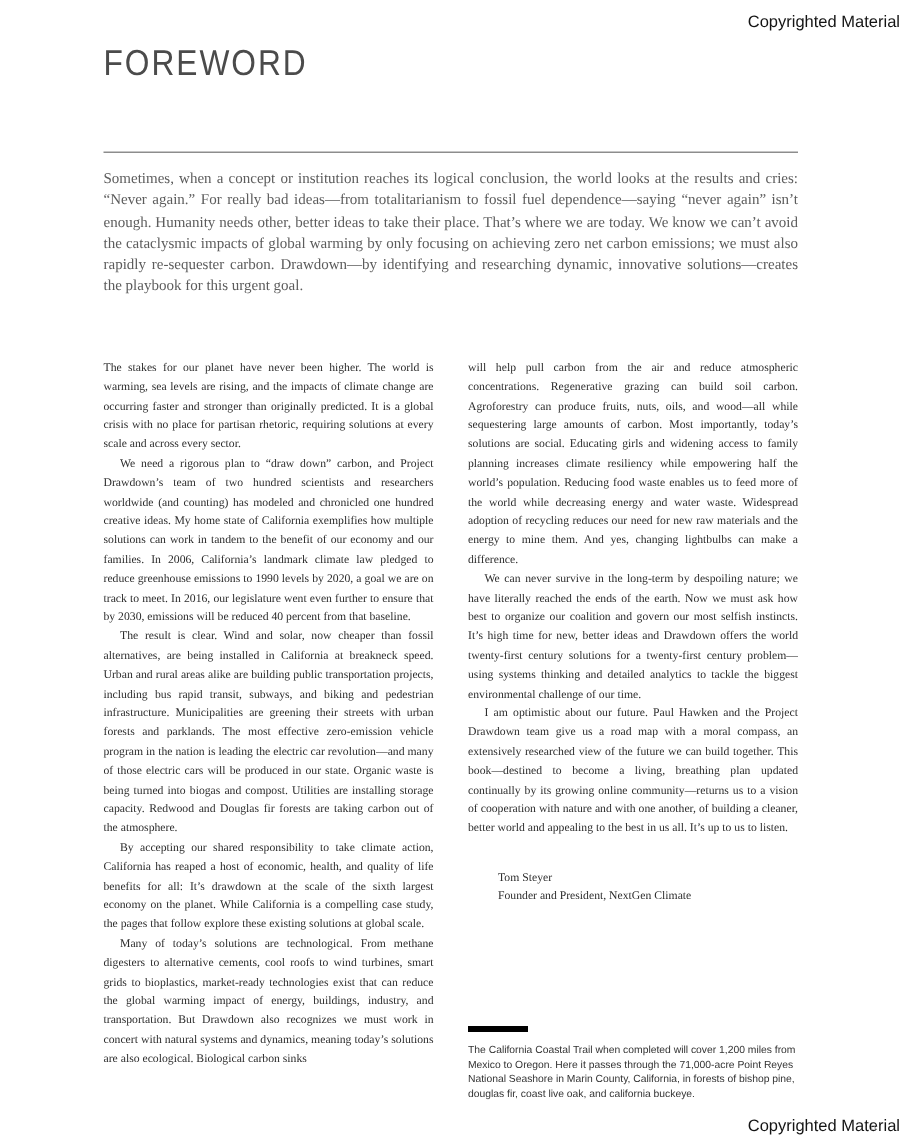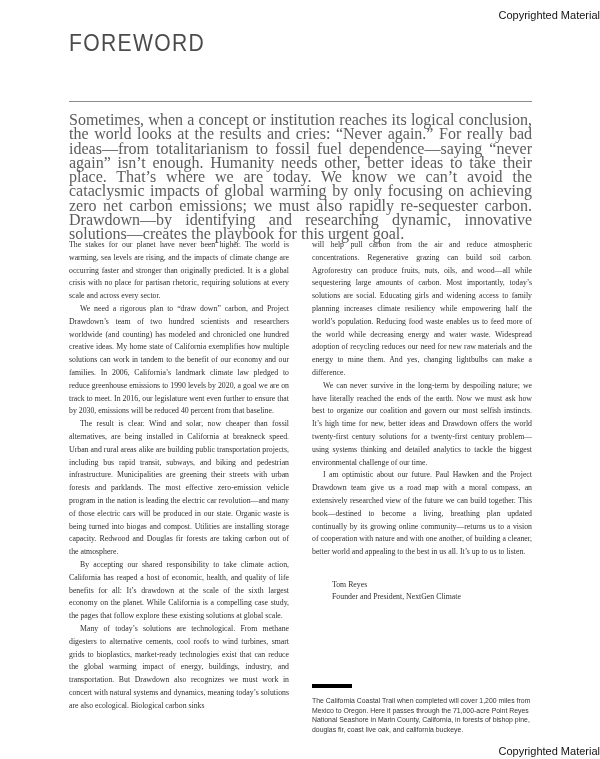--- a/index.html
+++ b/index.html
@@ -42,21 +42,21 @@
     width: 463px;
     height: 1px;
     background: #8d8d8d;
   }
   .intro {
     position: absolute;
     top: 113px;
     left: 69px;
     width: 463px;
     margin: 0;
-    font-size: 16px;
+    font-size: 10px;
     line-height: 14.3px;
     color: #5c5c5c;
     text-align: justify;
   }
   .columns {
     position: absolute;
     top: 239px;
     left: 69px;
     width: 463px;
     display: flex;
@@ -126,21 +126,21 @@
       <p class="indent">We need a rigorous plan to “draw down” carbon, and Project Drawdown’s team of two hundred scientists and researchers worldwide (and counting) has modeled and chronicled one hundred creative ideas. My home state of California exemplifies how multiple solutions can work in tandem to the benefit of our economy and our families. In 2006, California’s landmark climate law pledged to reduce greenhouse emissions to 1990 levels by 2020, a goal we are on track to meet. In 2016, our legislature went even further to ensure that by 2030, emissions will be reduced 40 percent from that baseline.</p>
       <p class="indent">The result is clear. Wind and solar, now cheaper than fossil alternatives, are being installed in California at breakneck speed. Urban and rural areas alike are building public transportation projects, including bus rapid transit, subways, and biking and pedestrian infrastructure. Municipalities are greening their streets with urban forests and parklands. The most effective zero-emission vehicle program in the nation is leading the electric car revolution—and many of those electric cars will be produced in our state. Organic waste is being turned into biogas and compost. Utilities are installing storage capacity. Redwood and Douglas fir forests are taking carbon out of the atmosphere.</p>
       <p class="indent">By accepting our shared responsibility to take climate action, California has reaped a host of economic, health, and quality of life benefits for all: It’s drawdown at the scale of the sixth largest economy on the planet. While California is a compelling case study, the pages that follow explore these existing solutions at global scale.</p>
       <p class="indent">Many of today’s solutions are technological. From methane digesters to alternative cements, cool roofs to wind turbines, smart grids to bioplastics, market-ready technologies exist that can reduce the global warming impact of energy, buildings, industry, and transportation. But Drawdown also recognizes we must work in concert with natural systems and dynamics, meaning today’s solutions are also ecological. Biological carbon sinks</p>
     </div>
     <div class="col">
       <p>will help pull carbon from the air and reduce atmospheric concentrations. Regenerative grazing can build soil carbon. Agroforestry can produce fruits, nuts, oils, and wood—all while sequestering large amounts of carbon. Most importantly, today’s solutions are social. Educating girls and widening access to family planning increases climate resiliency while empowering half the world’s population. Reducing food waste enables us to feed more of the world while decreasing energy and water waste. Widespread adoption of recycling reduces our need for new raw materials and the energy to mine them. And yes, changing lightbulbs can make a difference.</p>
       <p class="indent">We can never survive in the long-term by despoiling nature; we have literally reached the ends of the earth. Now we must ask how best to organize our coalition and govern our most selfish instincts. It’s high time for new, better ideas and Drawdown offers the world twenty-first century solutions for a twenty-first century problem—using systems thinking and detailed analytics to tackle the biggest environmental challenge of our time.</p>
       <p class="indent">I am optimistic about our future. Paul Hawken and the Project Drawdown team give us a road map with a moral compass, an extensively researched view of the future we can build together. This book—destined to become a living, breathing plan updated continually by its growing online community—returns us to a vision of cooperation with nature and with one another, of building a cleaner, better world and appealing to the best in us all. It’s up to us to listen.</p>
       <div class="signature">
-        <div>Tom Reyes</div>
+        <div>Tom Steyer</div>
         <div>Founder and President, NextGen Climate</div>
       </div>
     </div>
   </div>
 
   <div class="caption-block">
     <div class="caption-bar"></div>
     <p class="caption">The California Coastal Trail when completed will cover 1,200 miles from Mexico to Oregon. Here it passes through the 71,000-acre Point Reyes National Seashore in Marin County, California, in forests of bishop pine, douglas fir, coast live oak, and california buckeye.</p>
   </div>
 

